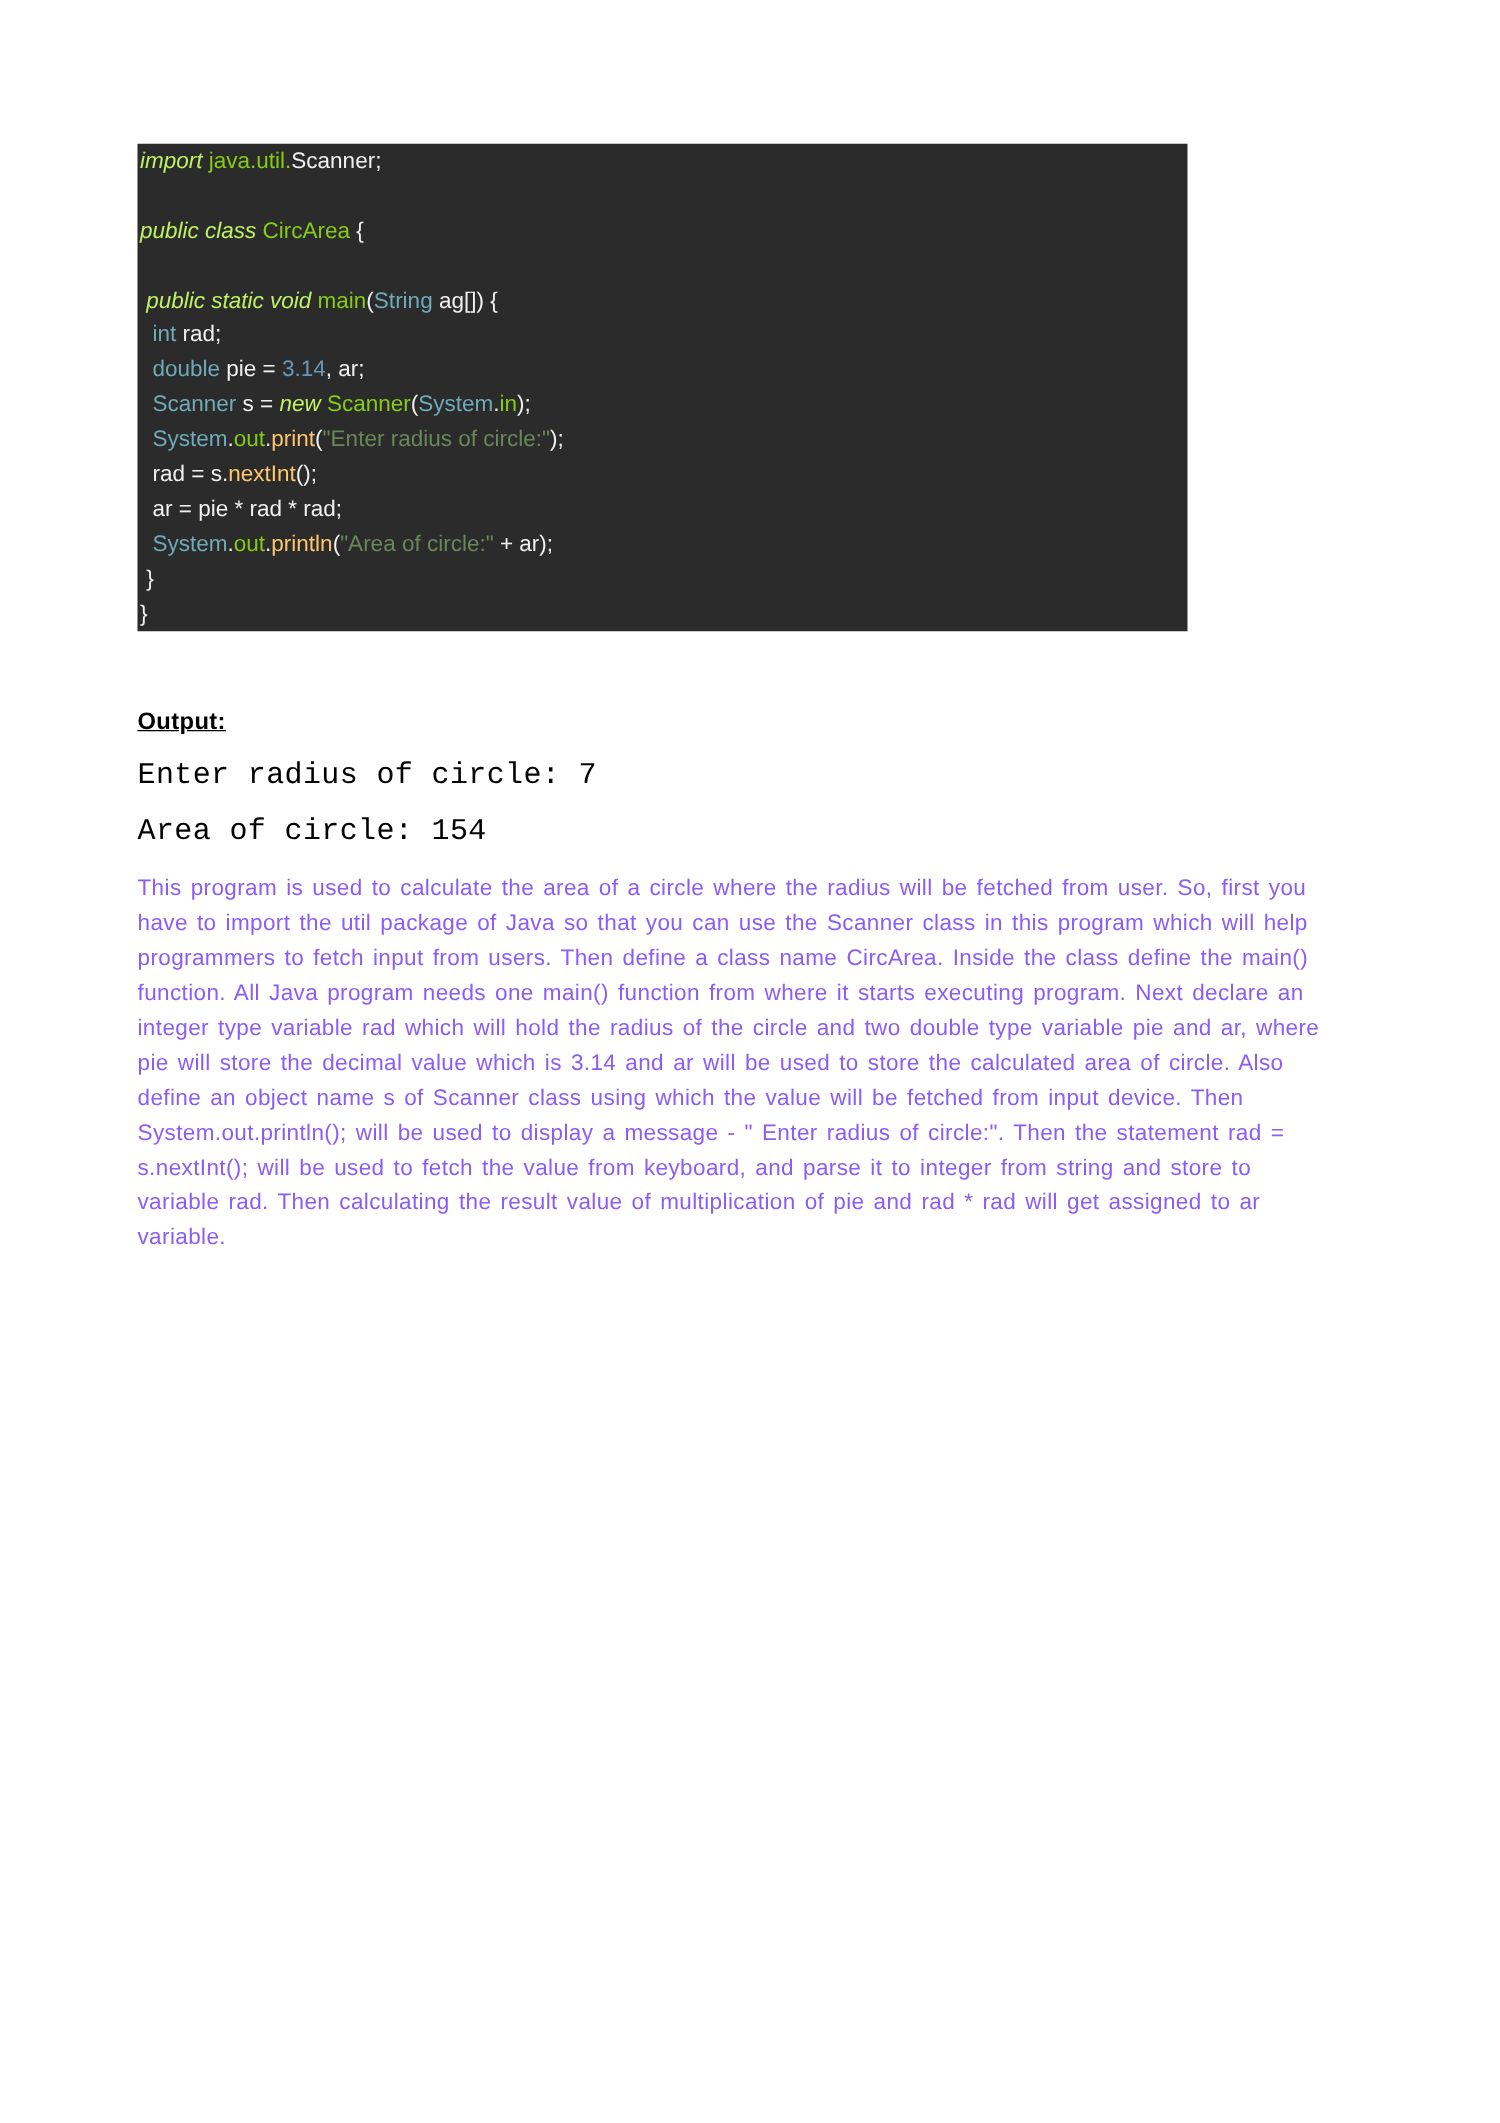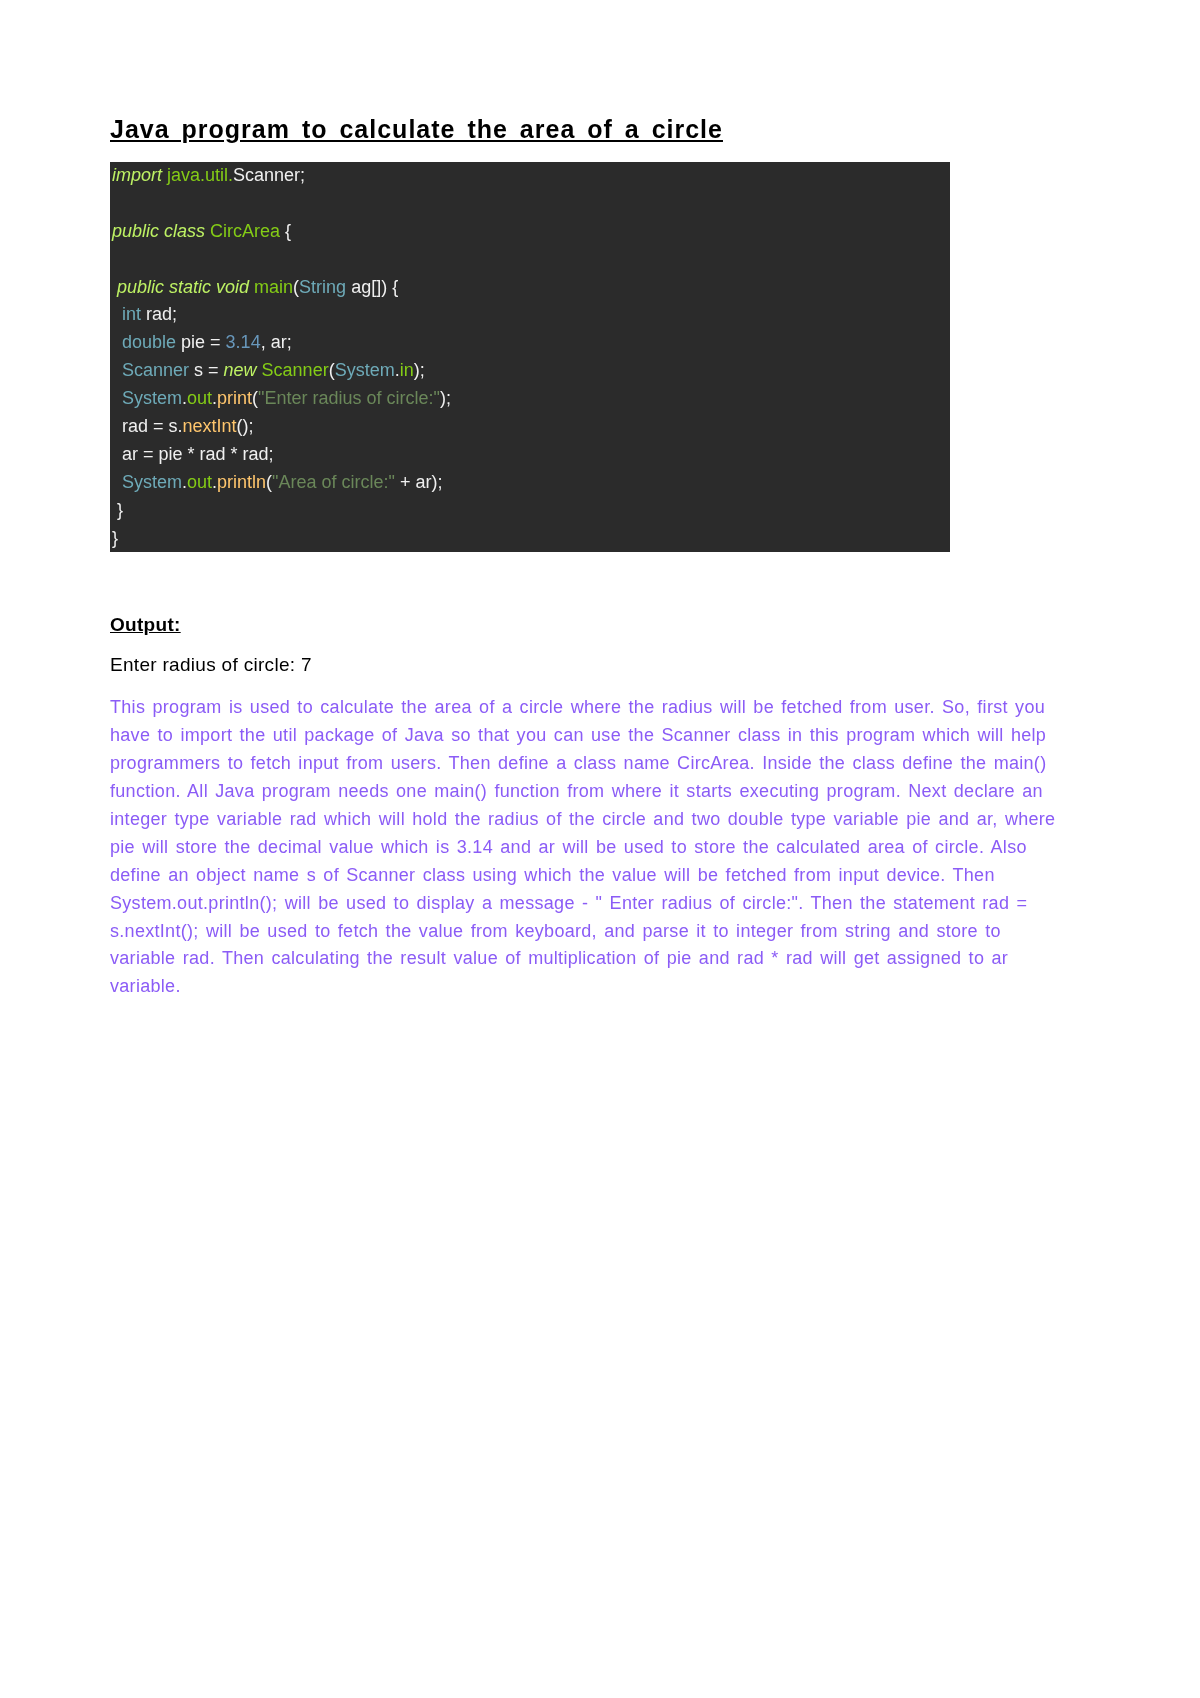--- a/index.html
+++ b/index.html
@@ -43,58 +43,58 @@
       font-family: Verdana, Geneva, sans-serif;
       font-weight: bold;
       text-decoration: underline;
       font-size: 19px;
       color: #000;
       margin-top: 62px;
       margin-bottom: 18px;
       letter-spacing: 0.3px;
     }
     .output-line {
-      font-family: Liberation Sans, sans-serif;
-      font-size: 19px;
+      font-family: Liberation Mono, monospace;
+      font-size: 24px;
       color: #000;
       margin-bottom: 18px;
       letter-spacing: 0.3px;
     }
     .explanation-text {
       font-family: Verdana, Geneva, sans-serif;
       font-size: 18px;
       color: #8b5cf6;
       line-height: 1.55;
       letter-spacing: 0.3px;
       word-spacing: 2px;
       max-width: 954px;
     }
   </style>
 </head>
 <body>
 
 <div class="page">
 
-  <div class="title">Java program to calculate the area of a circle</div>
 
   <div class="code-block"><span class="kw-pink">import</span><span class="kw-orange"> java.util.</span><span class="ident">Scanner</span><span class="ident">;</span>
 
 <span class="kw-pink">public class </span><span class="kw-orange">CircArea</span><span class="ident"> {</span>
 
 <span class="kw-pink"> public static void </span><span class="kw-orange">main</span><span class="ident">(</span><span class="type-teal">String</span><span class="ident"> ag[]) {</span>
 <span class="type-teal">  int </span><span class="ident">rad</span><span class="ident">;</span>
 <span class="type-teal">  double </span><span class="ident">pie = </span><span class="num">3.14</span><span class="ident">, ar;</span>
 <span class="type-teal">  Scanner </span><span class="ident">s = </span><span class="kw-pink">new </span><span class="kw-orange">Scanner</span><span class="ident">(</span><span class="type-teal">System</span><span class="ident">.</span><span class="kw-orange">in</span><span class="ident">);</span>
 <span class="type-teal">  System</span><span class="ident">.</span><span class="kw-orange">out</span><span class="ident">.</span><span class="method">print</span><span class="ident">(</span><span class="str">"Enter radius of circle:"</span><span class="ident">);</span>
 <span class="ident">  rad = s.</span><span class="method">nextInt</span><span class="ident">();</span>
 <span class="ident">  ar = pie * rad * rad;</span>
 <span class="type-teal">  System</span><span class="ident">.</span><span class="kw-orange">out</span><span class="ident">.</span><span class="method">println</span><span class="ident">(</span><span class="str">"Area of circle:"</span><span class="ident"> + ar);</span>
 <span class="ident"> }</span>
 <span class="ident">}</span></div>
 
   <div class="section-heading">Output:</div>
   <div class="output-line">Enter radius of circle: 7</div>
+  <div class="output-line">Area of circle: 154</div>
 
   <div class="explanation-text">
     <span>This program is used to calculate the area of a circle where the radius will be fetched from user. So, first you have to import the util package of Java so that you can use the Scanner class in this program which will help programmers to fetch input from users. Then define a class name CircArea. Inside the class define the main() function. All Java program needs one main() function from where it starts executing program. Next declare an integer type variable rad which will hold the radius of the circle and two double type variable pie and ar, where pie will store the decimal value which is 3.14 and ar will be used to store the calculated area of circle. Also define an object name s of Scanner class using which the value will be fetched from input device. Then System.out.println(); will be used to display a message - " Enter radius of circle:". Then the statement rad = s.nextInt(); will be used to fetch the value from keyboard, and parse it to integer from string and store to variable rad. Then calculating the result value of multiplication of pie and rad * rad will get assigned to ar variable.</span><br>
   </div>
 
 </div>
 
 </body></html>

